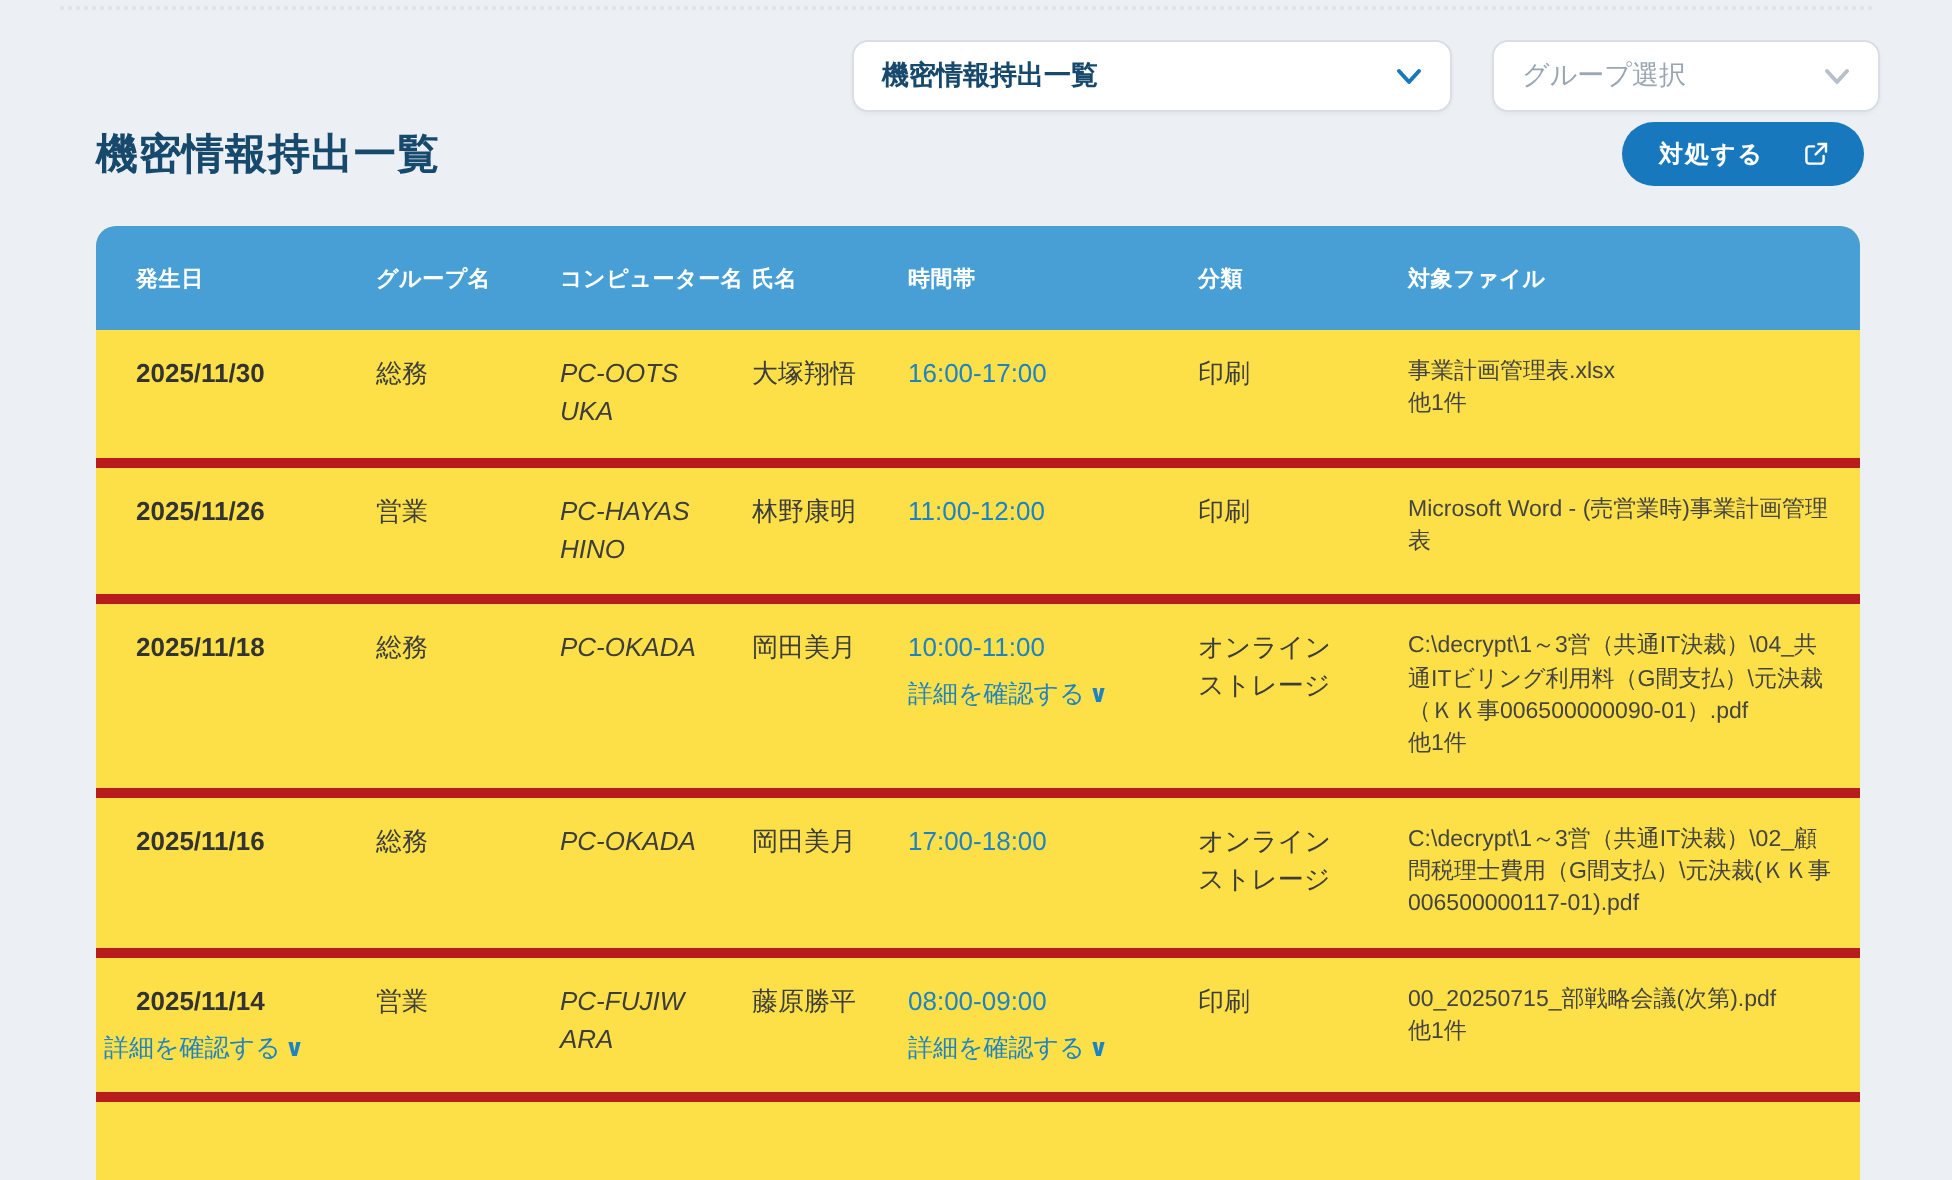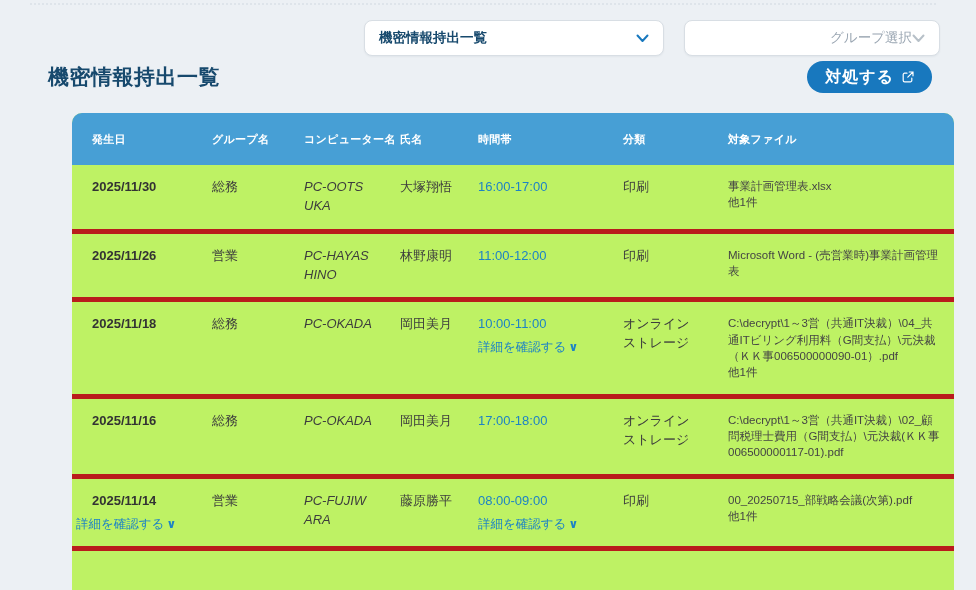--- a/index.html
+++ b/index.html
@@ -13,39 +13,39 @@
 
   
   .controls{position:absolute;top:20px;right:36px;display:flex;gap:20px;}
   .select{
     background:#fff;border:1px solid #D8DEE4;border-radius:8px;height:36px;
     display:flex;align-items:center;justify-content:space-between;
     padding:0 14px;box-sizing:border-box;cursor:pointer;
     box-shadow:0 1px 2px rgba(20,40,60,.05);
   }
   .select-report{width:300px;}
-  .select-group{width:256px;justify-content:flex-end;}
+  .select-group{width:194px;}
   .select-report .sel-label{color:#17496D;font-weight:bold;font-size:13.5px;}
   .select-group .sel-label{color:#9AA6B2;font-size:13.5px;}
   .chev-svg{display:block;}
 
   
   .title-row{position:absolute;top:61px;left:48px;width:884px;display:flex;justify-content:space-between;align-items:center;}
   .page-title{font-size:21px;font-weight:bold;color:#17496D;margin:0;letter-spacing:.5px;}
   .action-btn{
     background:#1878BE;color:#fff;border:none;border-radius:17px;height:32px;
-    padding:0 18px;font-size:16px;font-weight:bold;letter-spacing:1px;
-    display:flex;align-items:center;gap:8px;cursor:pointer;
+    padding:0 18px;font-size:12px;font-weight:bold;letter-spacing:1px;
+    display:flex;align-items:center;gap:20px;cursor:pointer;
     font-family:"Liberation Sans","DejaVu Sans",sans-serif;
   }
 
   
   .table-wrap{
     position:absolute;top:113px;left:48px;width:882px;height:477px;
-    background:#bef264;border-radius:10px 10px 0 0;overflow:hidden;margin-left:24px;
+    background:#fde047;border-radius:10px 10px 0 0;overflow:hidden;
   }
   table{border-collapse:collapse;table-layout:fixed;width:882px;}
   thead th{
     background:#479FD5;color:#fff;font-size:11px;font-weight:bold;
     text-align:left;height:52px;padding:0 4px 0 20px;white-space:nowrap;
     vertical-align:middle;letter-spacing:.3px;
   }
   tbody td{
     vertical-align:top;padding:13px 8px 13px 20px;font-size:13px;color:#3D3D3D;
     border-bottom:5px solid #b91c1c;line-height:1.45;

